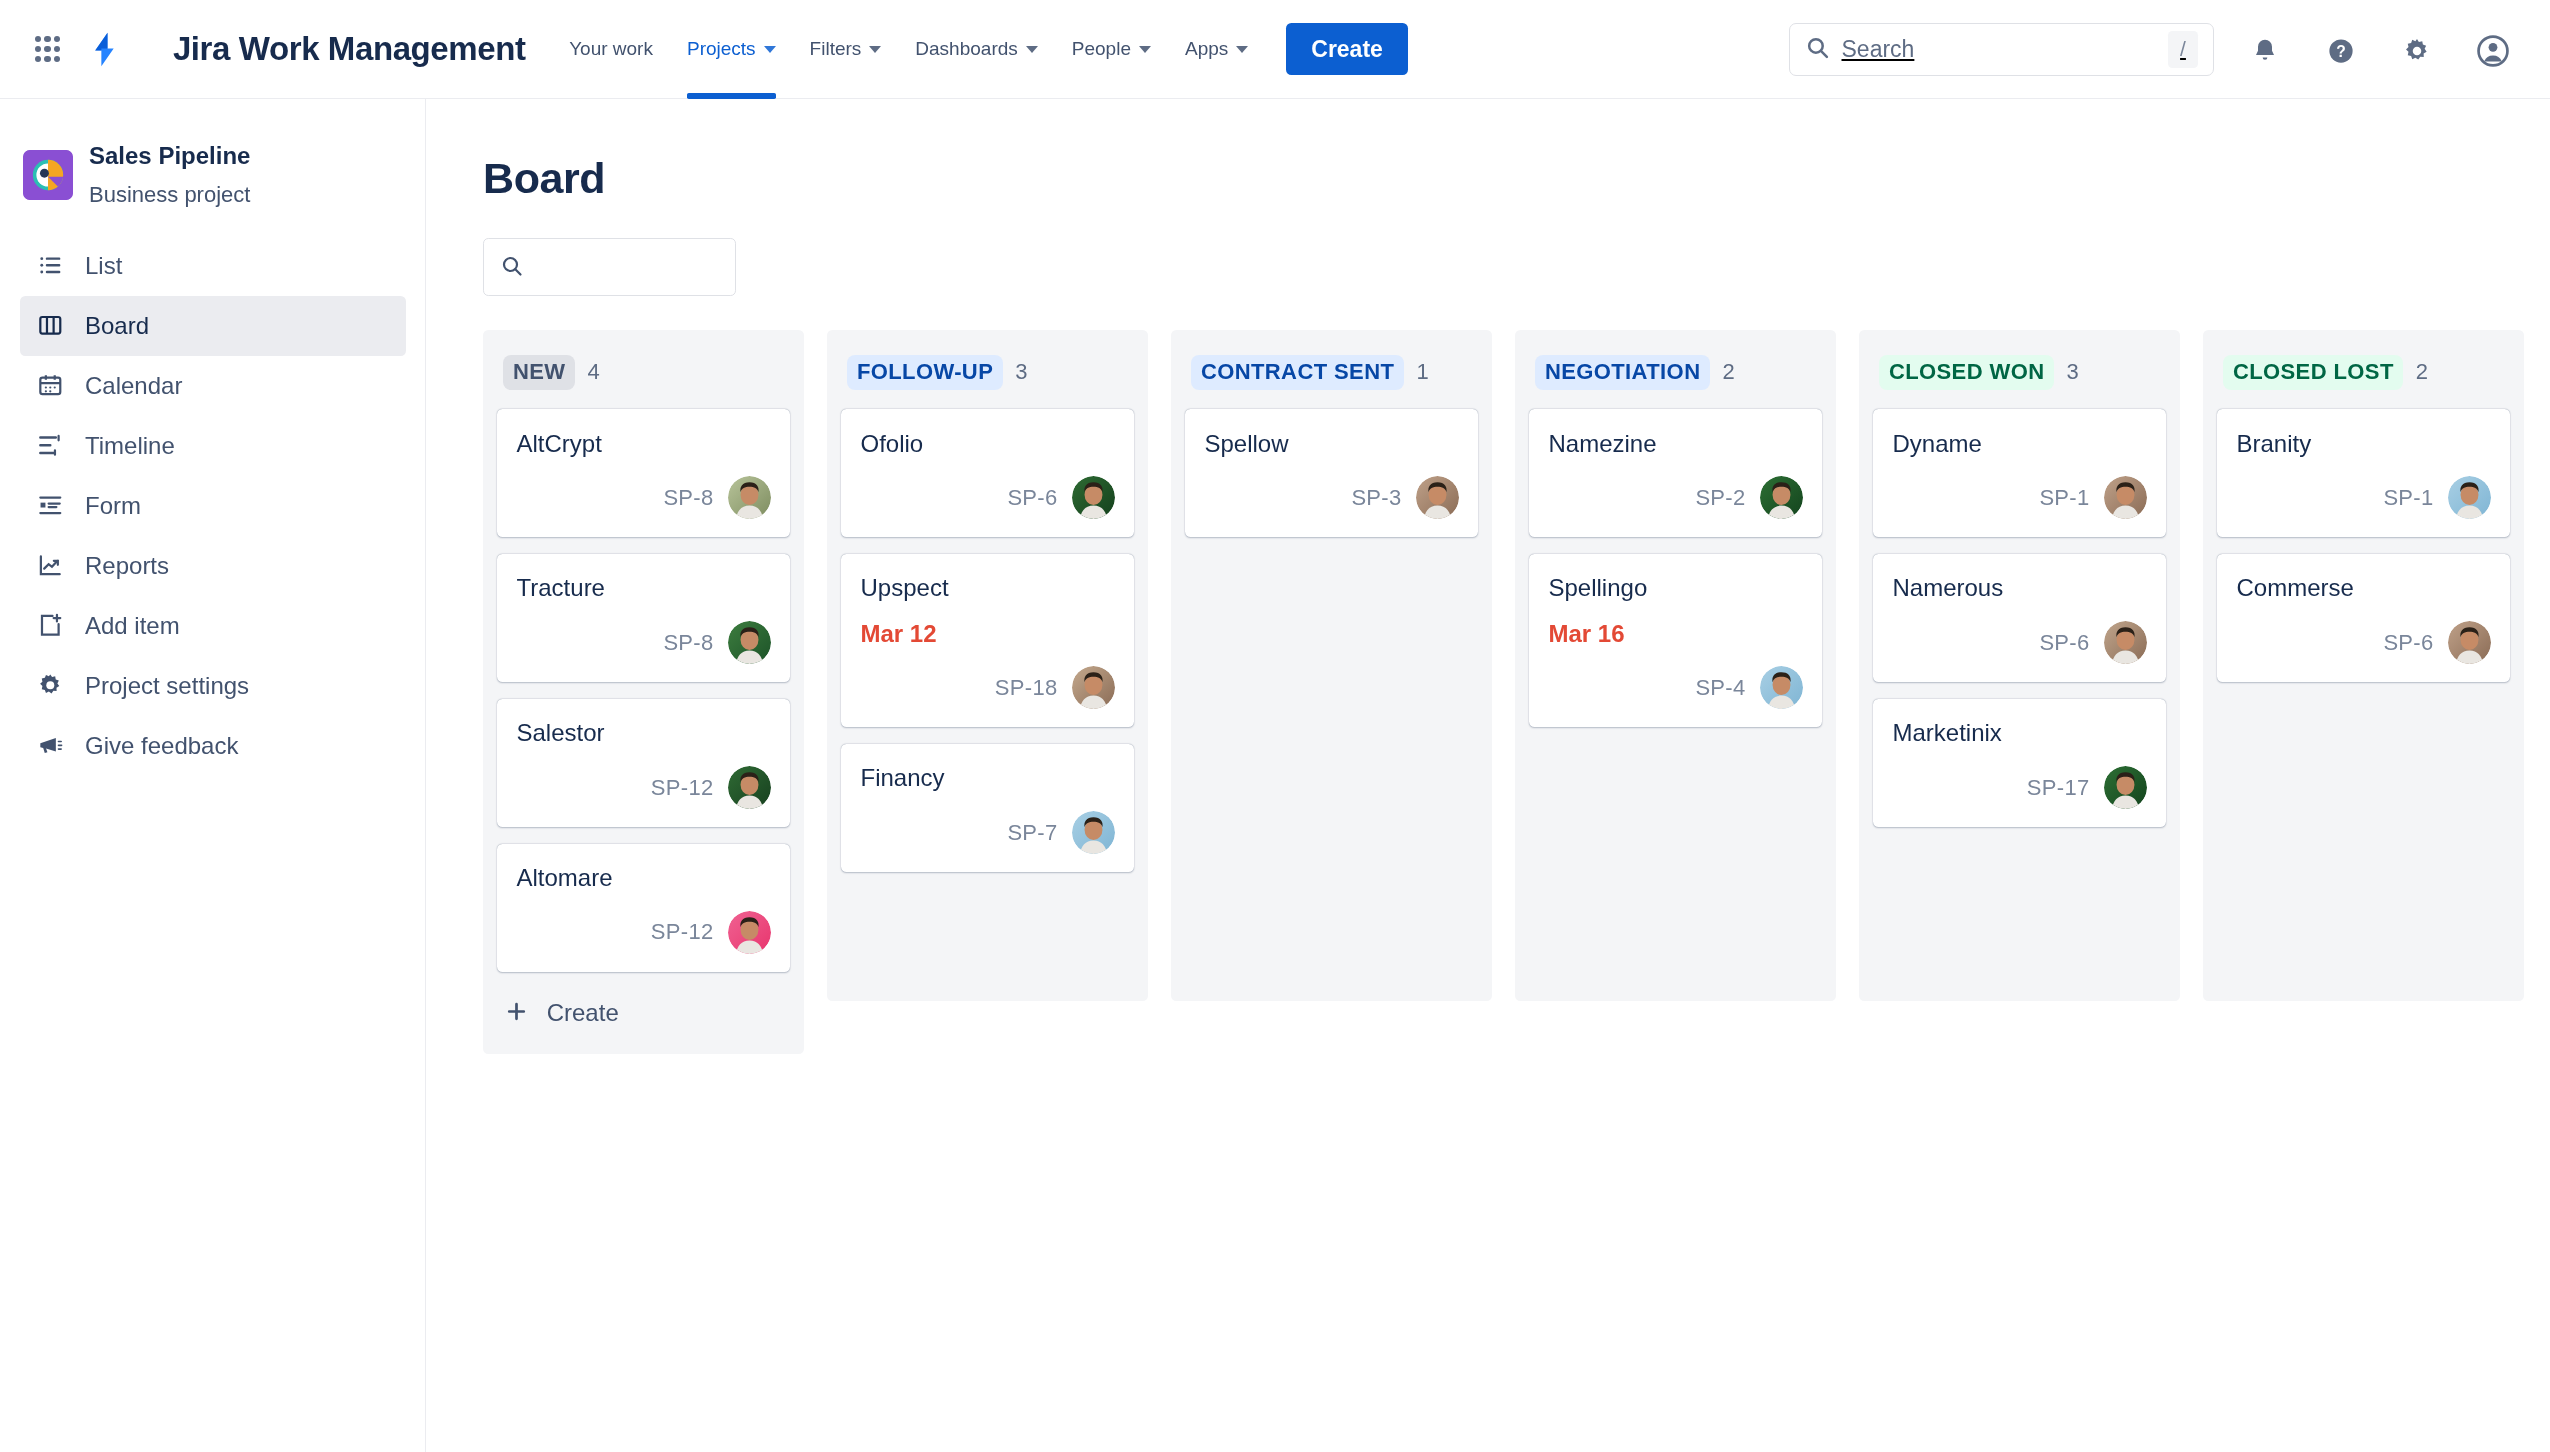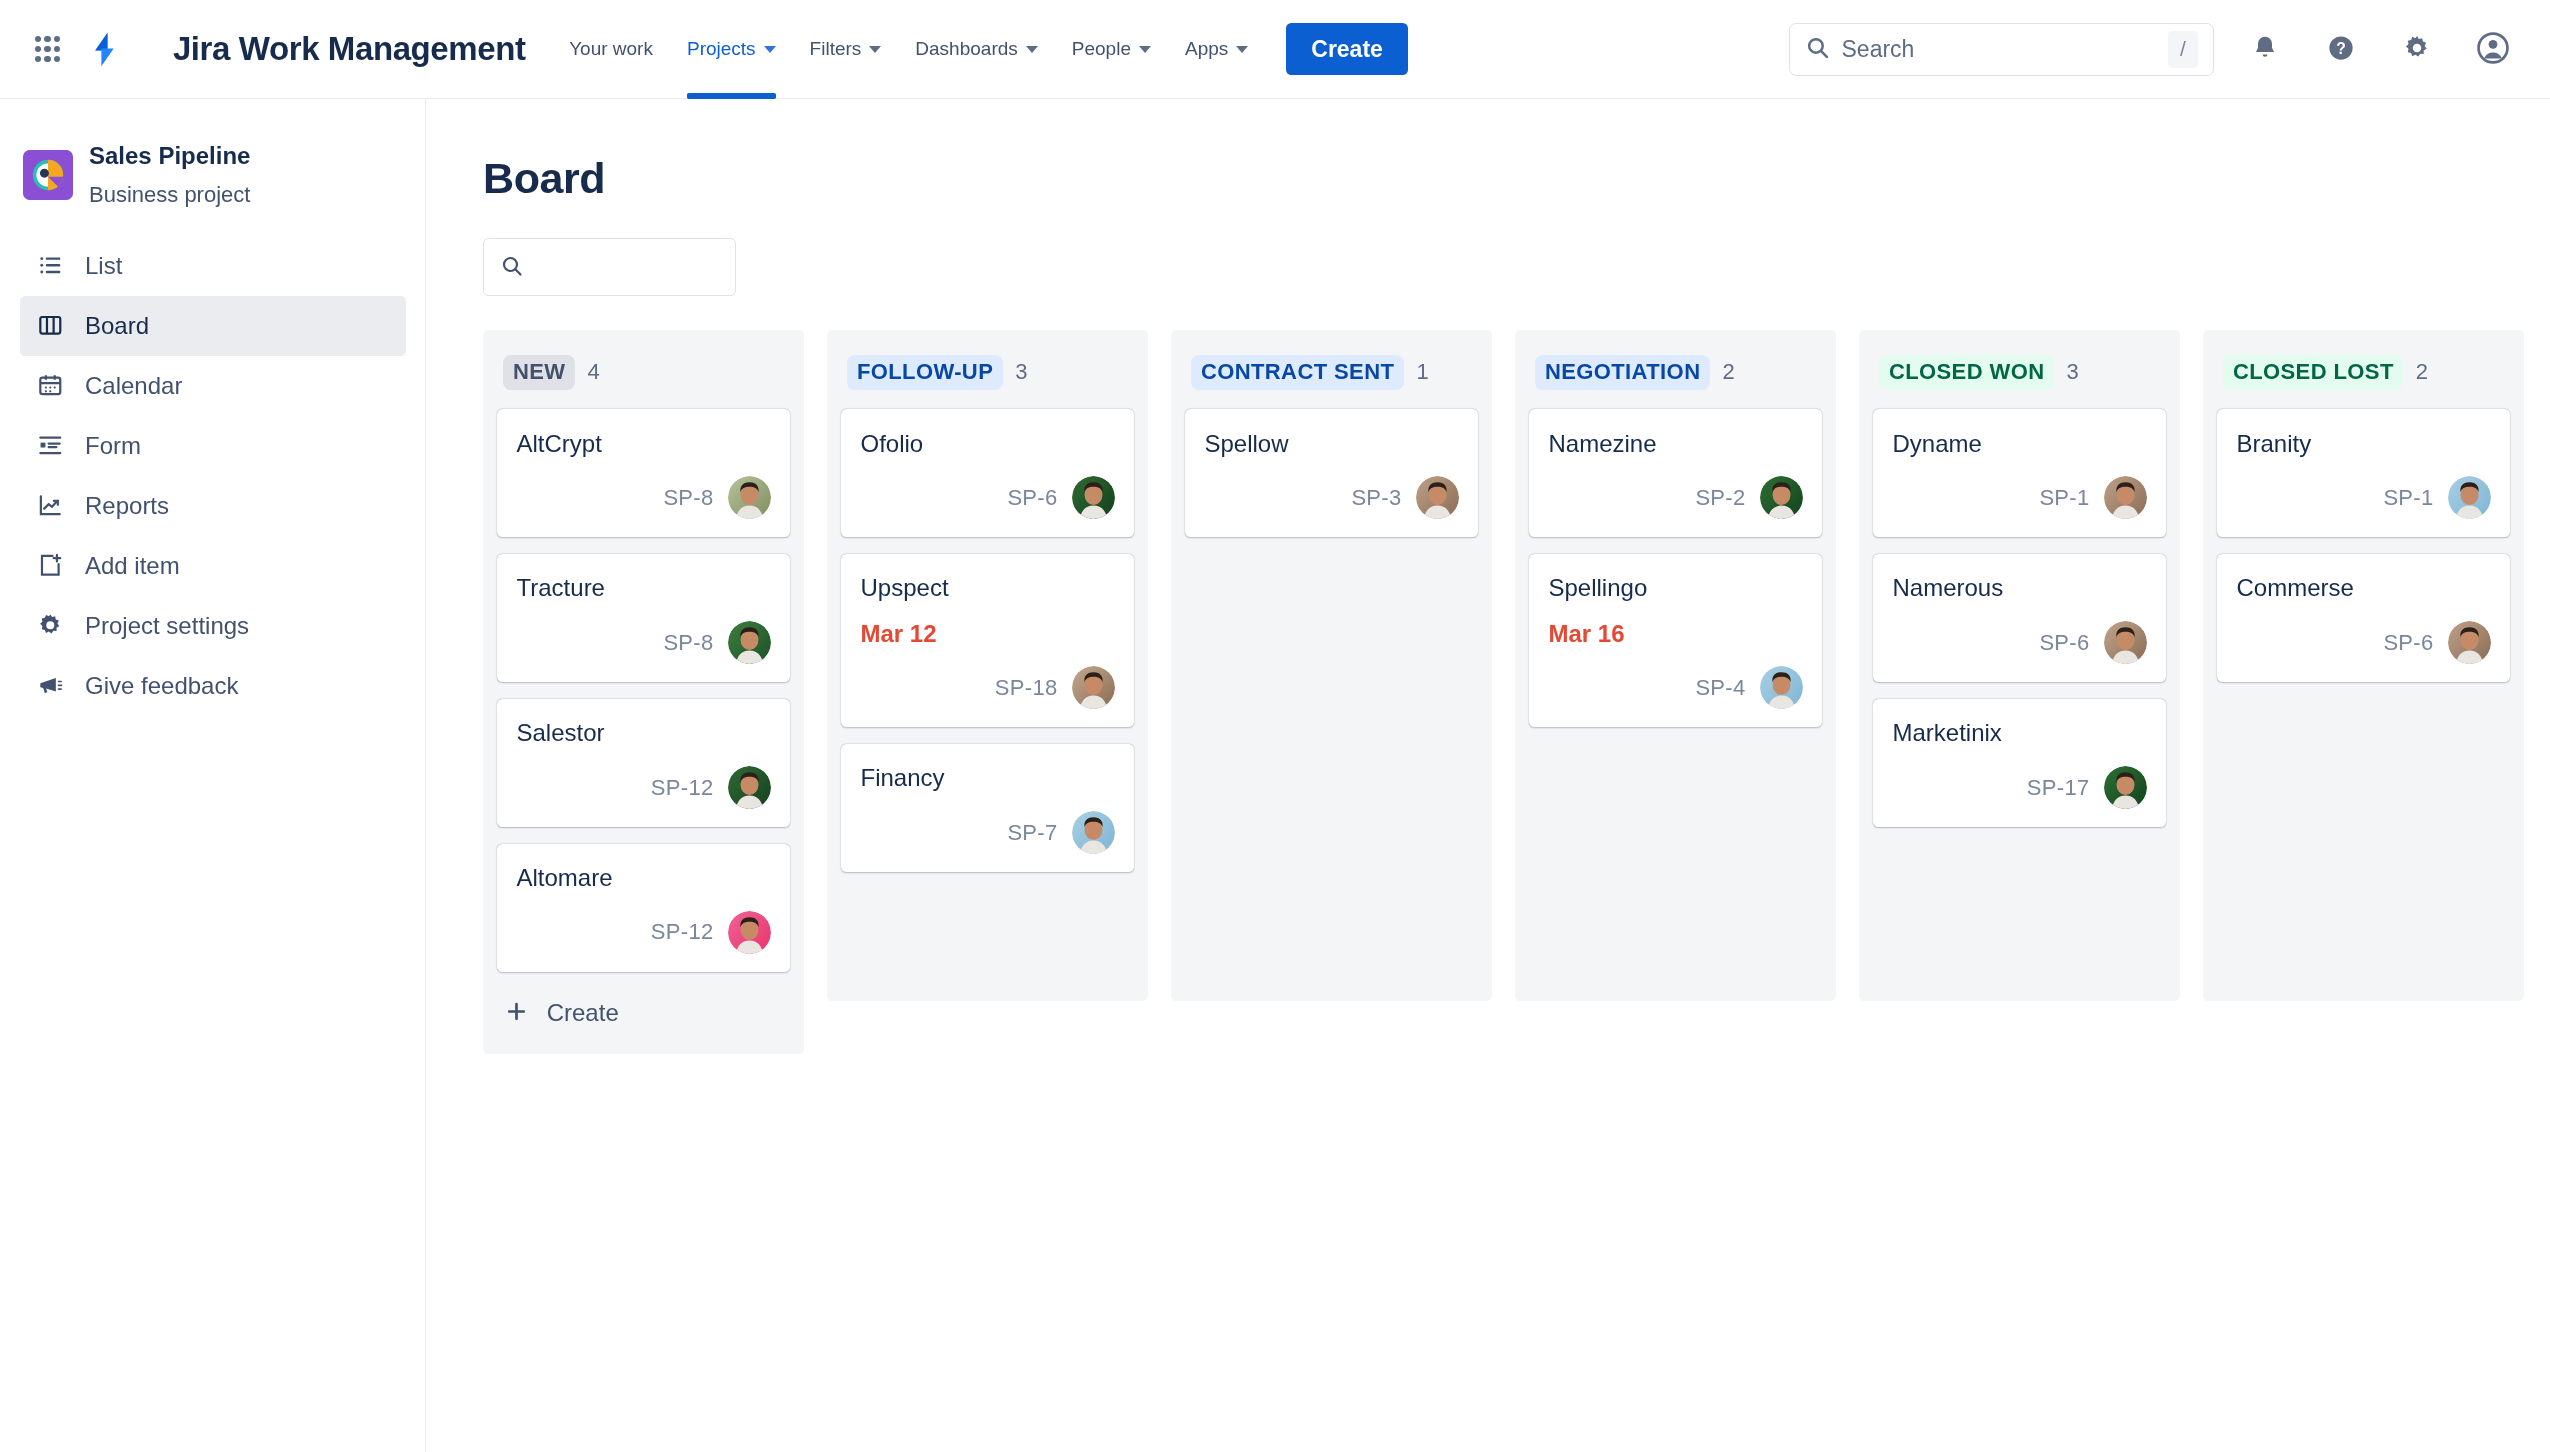--- a/index.html
+++ b/index.html
@@ -61,21 +61,21 @@
   }
   .create-btn {
     margin-left: 21px;
     background: #0c5fd1; color: #ffffff;
     font-size: 23px; font-weight: 600;
     padding: 12.4px 25px; border: none; border-radius: 5.3px;
     cursor: pointer; font-family: inherit; white-space: nowrap;
   }
   .nav-right {
     margin-left: auto; margin-right: 32px;
-    display: flex; align-items: flex-start; gap: 26px;
+    display: flex; align-items: flex-end; gap: 26px; text-decoration: underline;
   }
   .searchbox {
     width: 425px; height: 53px;
     border: 1.8px solid #dfe1e6; border-radius: 7px;
     display: flex; align-items: center; gap: 11.5px;
     padding: 0 15px; background: #ffffff; cursor: text;
   }
   .searchbox .ph { font-size: 23px; color: #5e6c84; flex: 1; }
   .slashkey {
     width: 30px; height: 37px; border-radius: 4.4px; background: #f4f5f7;
@@ -333,20 +333,29 @@
           <circle cx="8" cy="14" r="1" fill="#42526e" stroke="none"></circle>
           <circle cx="12" cy="14" r="1" fill="#42526e" stroke="none"></circle>
           <circle cx="16" cy="14" r="1" fill="#42526e" stroke="none"></circle>
           <circle cx="8" cy="17.4" r="1" fill="#42526e" stroke="none"></circle>
           <circle cx="12" cy="17.4" r="1" fill="#42526e" stroke="none"></circle>
         </svg>
       </span>
       <span>Calendar</span>
     </div>
 
+    <div class="navrow">
+      <span class="ic">
+        <svg width="26.6" height="26.6" viewBox="0 0 24 24" stroke="#42526e" stroke-width="2.2" stroke-linecap="round">
+          <path d="M3 5h14M3 12h9M3 19h12"></path>
+          <path d="M19.5 3.5v4M16.2 16.5v4" stroke-width="2"></path>
+        </svg>
+      </span>
+      <span>Timeline</span>
+    </div>
 
     <div class="navrow">
       <span class="ic">
         <svg width="26.6" height="26.6" viewBox="0 0 24 24" stroke="#42526e" stroke-width="2" stroke-linecap="round">
           <path d="M3 5h18M3 19h18"></path>
           <rect x="3.2" y="9.6" width="4.4" height="4.4" fill="#42526e" stroke="none"></rect>
           <path d="M10.5 10.4h10M10.5 13.6h7"></path>
         </svg>
       </span>
       <span>Form</span>

